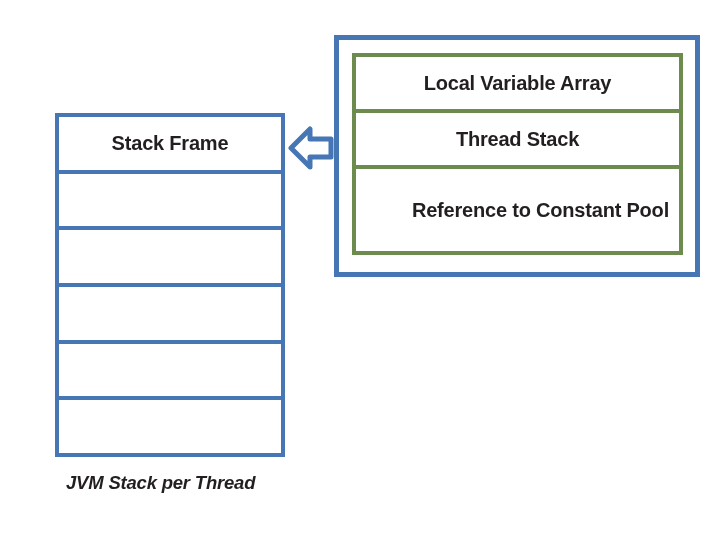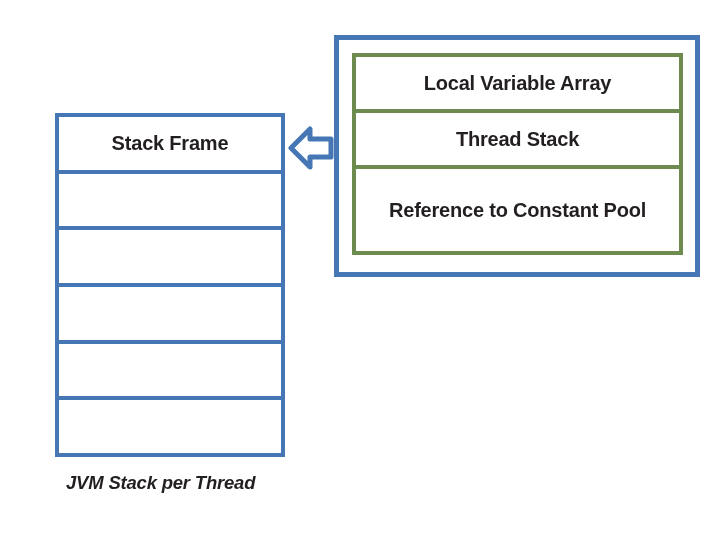--- a/index.html
+++ b/index.html
@@ -108,21 +108,21 @@
     border-bottom: 4px solid #6d8b4f;
     background: #ffffff;
     display: flex;
     align-items: center;
     justify-content: center;
     text-align: center;
     padding: 2px 10px;
   }
   .frame-row.r1 { flex: 0 0 56px; }
   .frame-row.r2 { flex: 0 0 56px; }
-  .frame-row.r3 { flex: 1 1 auto; border-bottom: none; }
+  .frame-row.r3 { flex: 1 1 auto; border-bottom: none; justify-content: flex-end; }
   .frame-row-label {
     font-size: 20px;
     font-weight: bold;
     letter-spacing: -0.2px;
     line-height: 1.12;
     color: #231f20;
   }
 </style>
 </head>
 <body>

